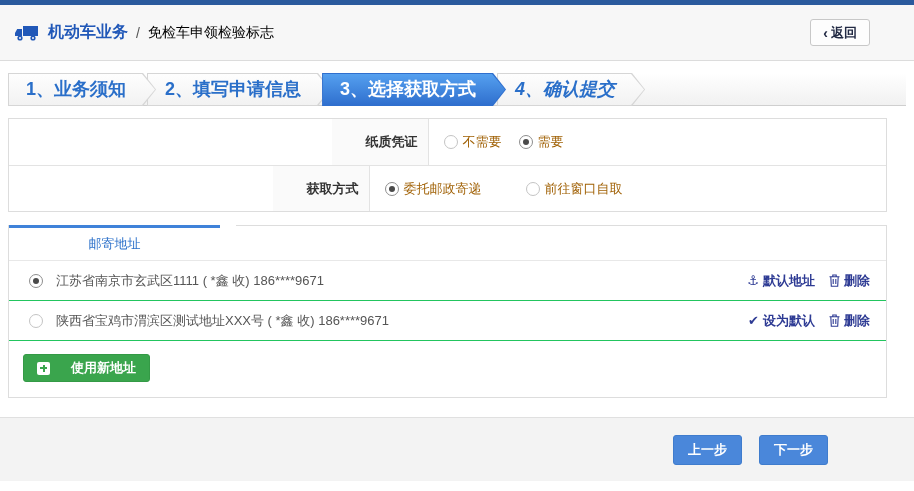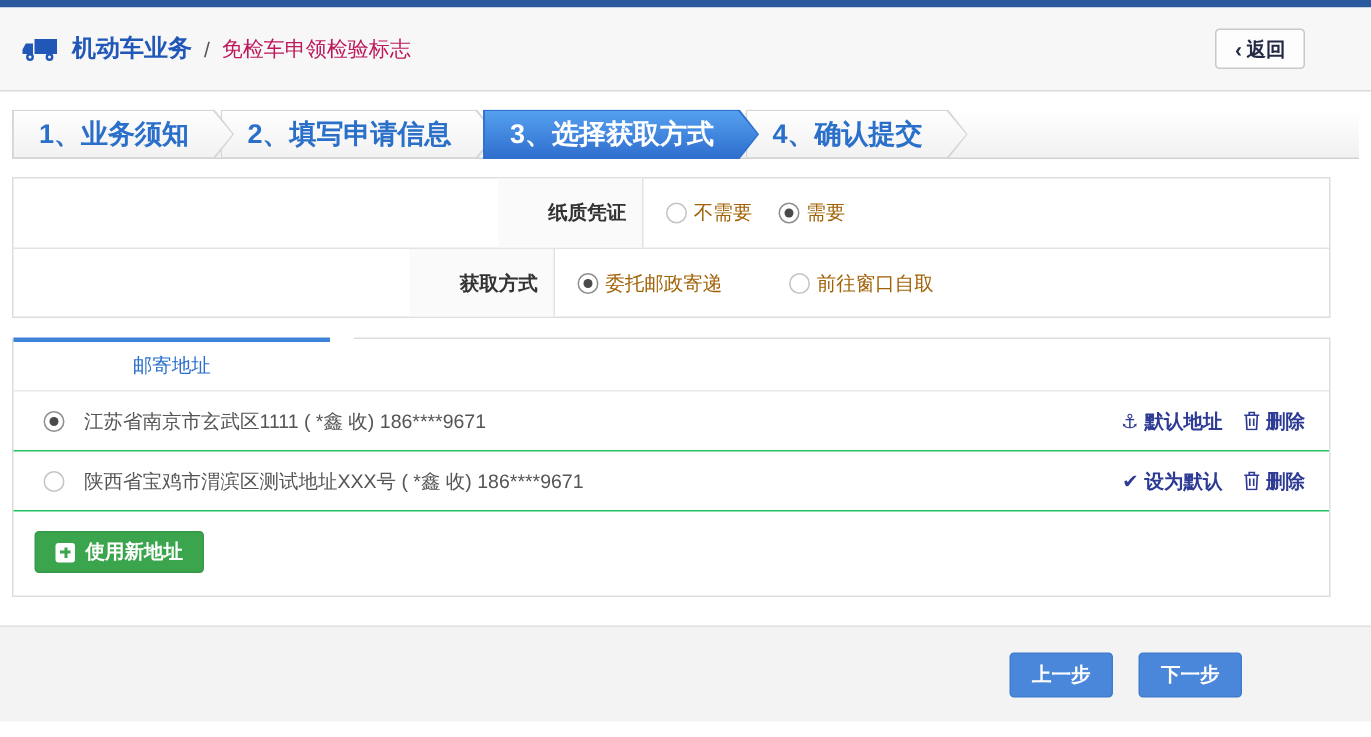--- a/index.html
+++ b/index.html
@@ -11,38 +11,38 @@
   }
   .topbar { height: 5px; background: #2a5a9d; }
   .header {
     height: 56px; background: #f7f7f7; border-bottom: 1px solid #dcdcdc;
     display: flex; align-items: center; padding: 0 44px 0 14px;
   }
   .title-group { display: flex; align-items: center; gap: 8px; flex: 1; }
   .truck { flex: none; display: flex; align-items: center; }
   .app-title { color: #2158b8; font-weight: bold; font-size: 16px; }
   .crumb-sep { color: #555; font-size: 14px; }
-  .page-title { color: #be185d; font-size: 14px; }
+  .page-title { color: #000000; font-size: 14px; }
   .back-btn {
     background: #fdfdfd; border: 1px solid #c8c8c8; border-radius: 3px;
     height: 27px; padding: 0 12px; font-size: 13px; color: #222a44;
     display: inline-flex; align-items: center; gap: 3px; cursor: pointer;
     font-weight: bold; font-family: inherit;
   }
   .back-chevron { font-size: 14px; font-weight: bold; }
 
   
   .steps {
     margin: 12px 8px 0 8px; height: 33px;
     background: linear-gradient(#ffffff, #f1f1f1);
     border-bottom: 1px solid #cfcfcf; display: flex;
   }
   .step { position: relative; height: 33px; margin-right: -9px; cursor: pointer; }
   .step:nth-child(1){ z-index: 4; } .step:nth-child(2){ z-index: 3; }
-  .step:nth-child(3){ z-index: 5; } .step:nth-child(4){ z-index: 2; }
+  .step:nth-child(3){ z-index: 5; } .step:nth-child(4){ z-index: 2; font-style: italic; }
   .step .fill {
     position: absolute; inset: 0;
     clip-path: polygon(0 0, calc(100% - 13px) 0, 100% 50%, calc(100% - 13px) 100%, 0 100%);
     background: #d6d6d6;
   }
   .step .fill::before {
     content: ""; position: absolute; inset: 1px;
     clip-path: polygon(0 0, calc(100% - 13px) 0, 100% 50%, calc(100% - 13px) 100%, 0 100%);
     background: linear-gradient(#fefefe, #f2f2f2);
   }
@@ -95,21 +95,21 @@
   .addr-actions { display: flex; align-items: center; gap: 14px; }
   .action-link {
     display: inline-flex; align-items: center; gap: 4px;
     color: #2e3b94; font-weight: bold; cursor: pointer; font-size: 13px;
   }
   .action-glyph { font-size: 13px; line-height: 1; }
   .trash-svg { display: block; }
 
   .new-addr-wrap { padding: 13px 0 15px 14px; }
   .btn-new {
-    display: inline-flex; align-items: center; gap: 7px; height: 28px;
+    display: inline-flex; align-items: center; gap: 21px; height: 28px;
     padding: 0 13px; background: #3aa54d; border: 1px solid #349a46;
     border-radius: 3px; color: #fff; font-size: 13px; cursor: pointer;
     font-family: inherit; font-weight: bold;
   }
   .plus-box { width: 13px; height: 13px; background: #fff; border-radius: 2px; position: relative; flex: none; }
   .plus-box::before { content: ""; position: absolute; left: 3px; top: 5.5px; width: 7px; height: 2px; background: #3aa54d; }
   .plus-box::after  { content: ""; position: absolute; left: 5.5px; top: 3px; width: 2px; height: 7px; background: #3aa54d; }
 
   
   .footer {

